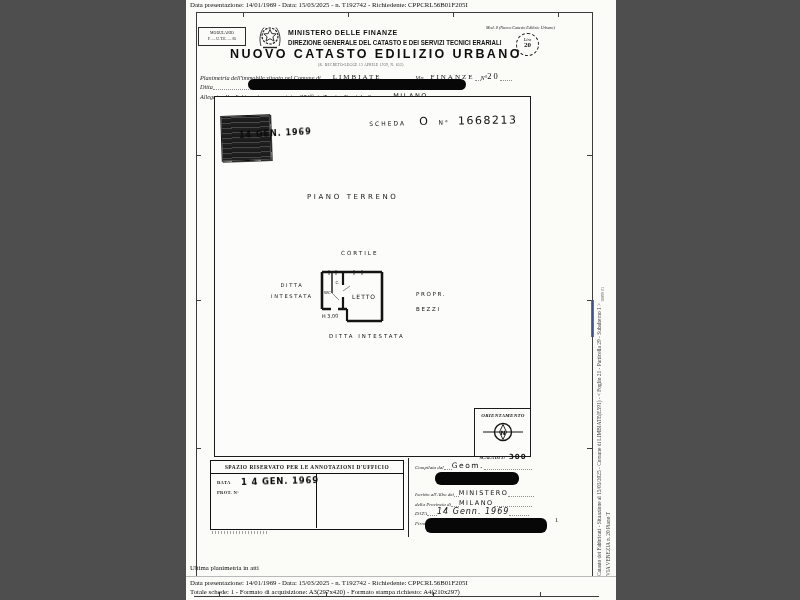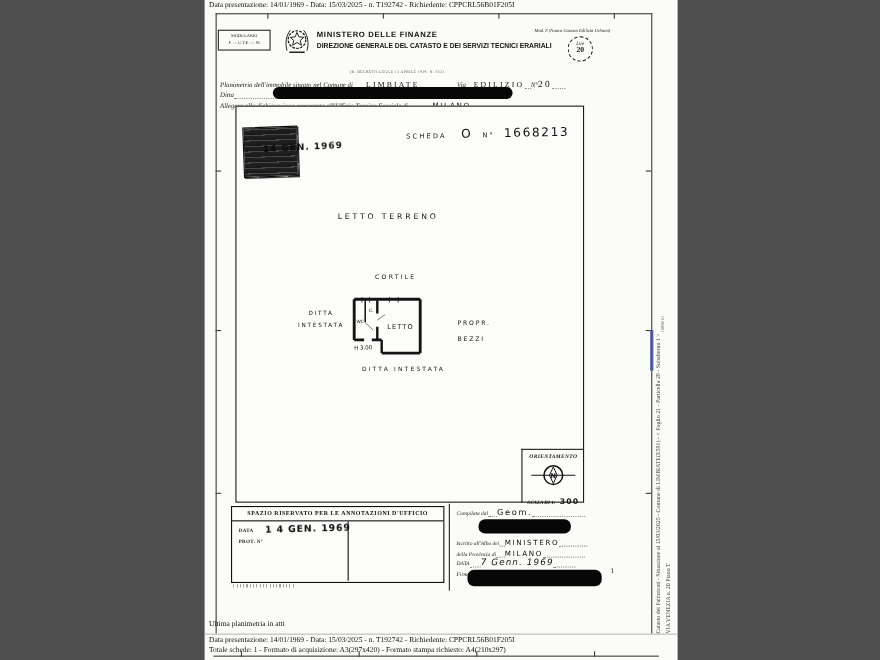--- a/index.html
+++ b/index.html
@@ -112,30 +112,31 @@
     <path d="M6,24.5 H20" stroke="#222" stroke-width="1.4"></path>
   </svg>
 
   <div class="abs ministry" style="left:102px;top:29px;">MINISTERO DELLE FINANZE</div>
   <div class="abs direction" style="left:102px;top:39px;">DIREZIONE GENERALE DEL CATASTO E DEI SERVIZI TECNICI ERARIALI</div>
   <div class="abs modnote" style="left:300px;top:25px;">Mod. 8 (Nuovo Catasto Edilizio Urbano)</div>
   <div class="abs lire" style="left:330px;top:33px;">
     <span class="l1">Lire</span>
     <span class="l2">20</span>
   </div>
+  <div class="abs doc-title" style="left:44px;top:47px;">NUOVO CATASTO EDILIZIO URBANO</div>
   <div class="abs doc-sub" style="left:132px;top:62.5px;">(R. DECRETO-LEGGE 13 APRILE 1939, N. 652)</div>
 
   <div class="abs row" style="left:14px;top:71px;width:330px;">
     <span class="lbl">Planimetria dell'immobile situato nel Comune di</span>
     <span class="dl" style="width:12px;"></span>
     <span class="hw">LIMBIATE</span>
     <span class="dl" style="width:34px;"></span>
     <span class="lbl">Via</span>
     <span class="dl" style="width:7px;"></span>
-    <span class="hw">EDILIZIO</span>
+    <span class="hw">FINANZE</span>
     <span class="dl" style="width:6px;"></span>
     <span class="lbl">N°</span>
     <span class="hw" style="font-size:8.5px;">20</span>
     <span class="dl" style="width:12px;"></span>
   </div>
 
   <div class="abs row" style="left:14px;top:82px;width:330px;">
     <span class="lbl">Ditta</span>
     <span class="dl" style="width:40px;"></span>
   </div>
@@ -154,21 +155,21 @@
     <div class="abs hw-scheda" style="left:154px;top:14px;">
       <span class="sm">SCHEDA</span>
       <span class="bg" style="margin-left:8px;">O</span>
       <span class="sm" style="margin-left:4px;">N°</span>
       <span class="bg" style="margin-left:3px;">1668213</span>
     </div>
 
     <div class="stampblob" style="left:6px;top:18px;width:48px;height:44px;"></div>
     <div class="stampdate" style="left:24px;top:32px;font-size:8px;transform:rotate(-3deg);letter-spacing:1px;">14 GEN. 1969</div>
 
-    <div class="abs hw-caps" style="left:92px;top:96px;font-size:7px;letter-spacing:2.6px;">LETTO TERRENO</div>
+    <div class="abs hw-caps" style="left:92px;top:96px;font-size:7px;letter-spacing:2.6px;">PIANO TERRENO</div>
 
     <div class="abs hw-caps" style="left:126px;top:153px;font-size:5.6px;letter-spacing:2px;">CORTILE</div>
 
     <div class="abs hw-caps" style="left:56px;top:183px;font-size:5.2px;letter-spacing:1.6px;text-align:center;line-height:11px;">
       <div>DITTA</div>
       <div>INTESTATA</div>
     </div>
 
     <svg class="abs" style="left:104px;top:172px;" width="66" height="58" viewBox="0 0 66 58">
       <g stroke="#141414" fill="none">
@@ -237,21 +238,21 @@
     </div>
     <div class="comprow" style="left:6px;top:41px;">
       <span class="lbl-sm">della Provincia di</span>
       <span class="dl" style="width:8px;"></span>
       <span class="hw2">MILANO</span>
       <span class="dl" style="width:38px;"></span>
     </div>
     <div class="comprow" style="left:6px;top:49px;">
       <span class="lbl-sm">DATA</span>
       <span class="dl" style="width:10px;"></span>
-      <span class="hw2" style="font-size:8px;font-style:italic;letter-spacing:1px;">7 Genn. 1969</span>
+      <span class="hw2" style="font-size:8px;font-style:italic;letter-spacing:1px;">14 Genn. 1969</span>
       <span class="dl" style="width:20px;"></span>
     </div>
     <div class="comprow" style="left:6px;top:63px;">
       <span class="lbl-sm">Firma</span>
     </div>
     <div class="redact" style="left:16px;top:60px;width:122px;height:15px;"></div>
   </div>
   <div class="abs" style="left:369px;top:516px;font-size:6.5px;">1</div>
 
   <div class="abs meta" style="left:4px;top:564px;">Ultima planimetria in atti</div>

